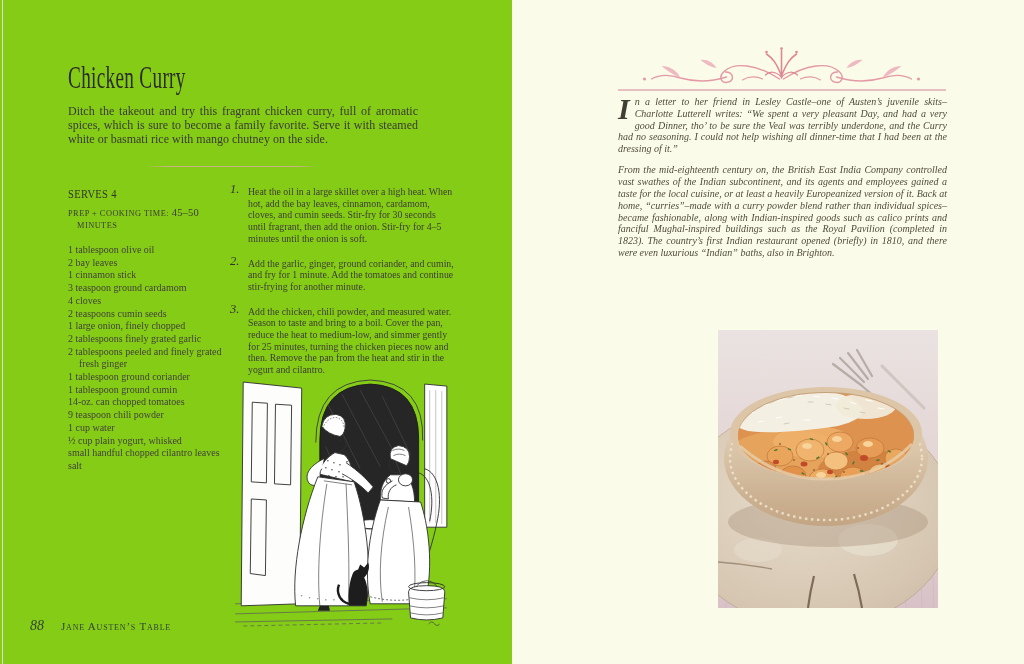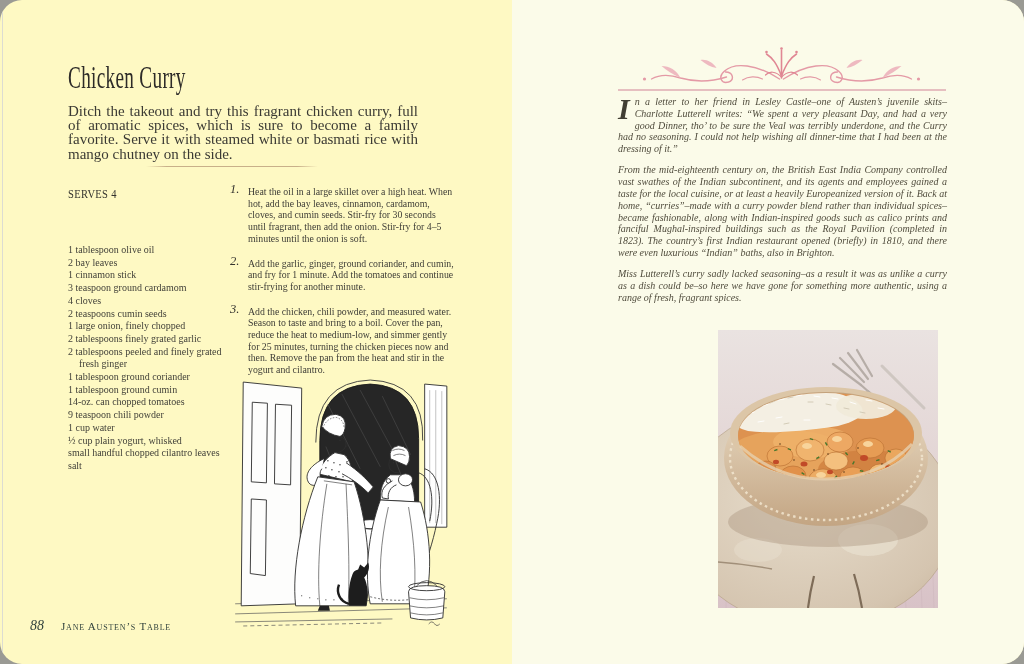--- a/index.html
+++ b/index.html
@@ -1,34 +1,34 @@
 <!DOCTYPE html>
 <html><head>
 <meta charset="utf-8">
 <style>
   * { margin:0; padding:0; box-sizing:border-box; }
   html,body { background:#9a9a94; }
   .spread {
     position:relative; width:1024px; height:664px; margin:0 auto;
-    background:#fef9c3; overflow:hidden;
-    font-family:"Liberation Serif", serif; color:#3a3833;border-radius:22px;
+    background:#84cc16; overflow:hidden;
+    font-family:"Liberation Serif", serif; color:#3a3833;
   }
   .page-edge { position:absolute; left:2px; top:0; width:1px; height:664px; background:#dcdcd2; }
   .right-page { position:absolute; left:512px; top:0; width:512px; height:664px; background:#fbfbe9; }
   .left-page  { position:absolute; left:0; top:0; width:512px; height:664px; }
 
   
   .recipe-title {
     position:absolute; left:68px; top:60px;
     font-size:31px; font-weight:normal; color:#2d2b28;
     transform:scaleX(0.62); transform-origin:left top; white-space:nowrap; letter-spacing:0.5px;
   }
   .intro {
     position:absolute; left:68px; top:104px; width:350px;
-    font-size:15px; line-height:14.2px; text-align:justify; color:#3b3a34;
+    font-size:12px; line-height:14.2px; text-align:justify; color:#3b3a34;
   }
   .divider { position:absolute; left:146px; top:166px; width:172px; height:1px;
     background:linear-gradient(to right, rgba(200,176,137,0), #c8b089 12%, #c8b089 88%, rgba(200,176,137,0)); }
   .serves {
     position:absolute; left:68px; top:186px;
     font-size:13.5px; color:#34332e; letter-spacing:0.4px;
     transform:scaleX(0.78); transform-origin:left top; white-space:nowrap;
   }
   .prep {
     position:absolute; left:68px; top:207px; width:170px;
@@ -71,20 +71,25 @@
 <body>
 
 <div class="spread">
   <div class="page-edge"></div>
 
   <section class="left-page">
     <h1 class="recipe-title">Chicken Curry</h1>
     <p class="intro">Ditch the takeout and try this fragrant chicken curry, full of aromatic spices, which is sure to become a family favorite. Serve it with steamed white or basmati rice with mango chutney on the side.</p>
     <div class="divider"></div>
     <div class="serves">SERVES 4</div>
+    <div class="prep">
+      <span>PREP + COOKING TIME:</span>
+      <span class="prep-val">45–50</span><br>
+      <span class="prep-unit">MINUTES</span>
+    </div>
 
     <ul class="ingredients">
       <li>1 tablespoon olive oil</li>
       <li>2 bay leaves</li>
       <li>1 cinnamon stick</li>
       <li>3 teaspoon ground cardamom</li>
       <li>4 cloves</li>
       <li>2 teaspoons cumin seeds</li>
       <li>1 large onion, finely chopped</li>
       <li>2 tablespoons finely grated garlic</li>
@@ -258,21 +263,20 @@
           <circle cx="180" cy="6" r="1.3" fill="#e08794" stroke="none"></circle>
           <circle cx="165" cy="2.5" r="1.3" fill="#e08794" stroke="none"></circle>
         </g>
       </svg>
     </div>
     <div class="ornament-rule"></div>
 
     <div class="history">
       <p><span class="dropcap">I</span><span>n a letter to her friend in Lesley Castle–one of Austen’s juvenile skits–Charlotte Lutterell writes: “We spent a very pleasant Day, and had a very good Dinner, tho’ to be sure the Veal was terribly underdone, and the Curry had no seasoning. I could not help wishing all dinner-time that I had been at the dressing of it.”</span></p>
       <p>From the mid-eighteenth century on, the British East India Company controlled vast swathes of the Indian subcontinent, and its agents and employees gained a taste for the local cuisine, or at least a heavily Europeanized version of it. Back at home, “curries”–made with a curry powder blend rather than individual spices–became fashionable, along with Indian-inspired goods such as calico prints and fanciful Mughal-inspired buildings such as the Royal Pavilion (completed in 1823). The country’s first Indian restaurant opened (briefly) in 1810, and there were even luxurious “Indian” baths, also in Brighton.</p>
-      <p>Miss Lutterell’s curry sadly lacked seasoning–as a result it was as unlike a curry as a dish could be–so here we have gone for something more authentic, using a range of fresh, fragrant spices.</p>
     </div>
 
     <figure class="photo" aria-label="Cream bowl of chicken curry garnished with cilantro served with basmati rice, on a whitewashed wooden board with a fork, over pale pink linen">
       <svg width="220" height="278" viewBox="0 0 220 278">
         <defs>
           <linearGradient id="pbg" x1="0" y1="0" x2="0" y2="1">
             <stop offset="0" stop-color="#eae3e1"></stop>
               <stop offset="0.55" stop-color="#e2d3d3"></stop>
               <stop offset="1" stop-color="#d8c2c7"></stop>
           </linearGradient>

